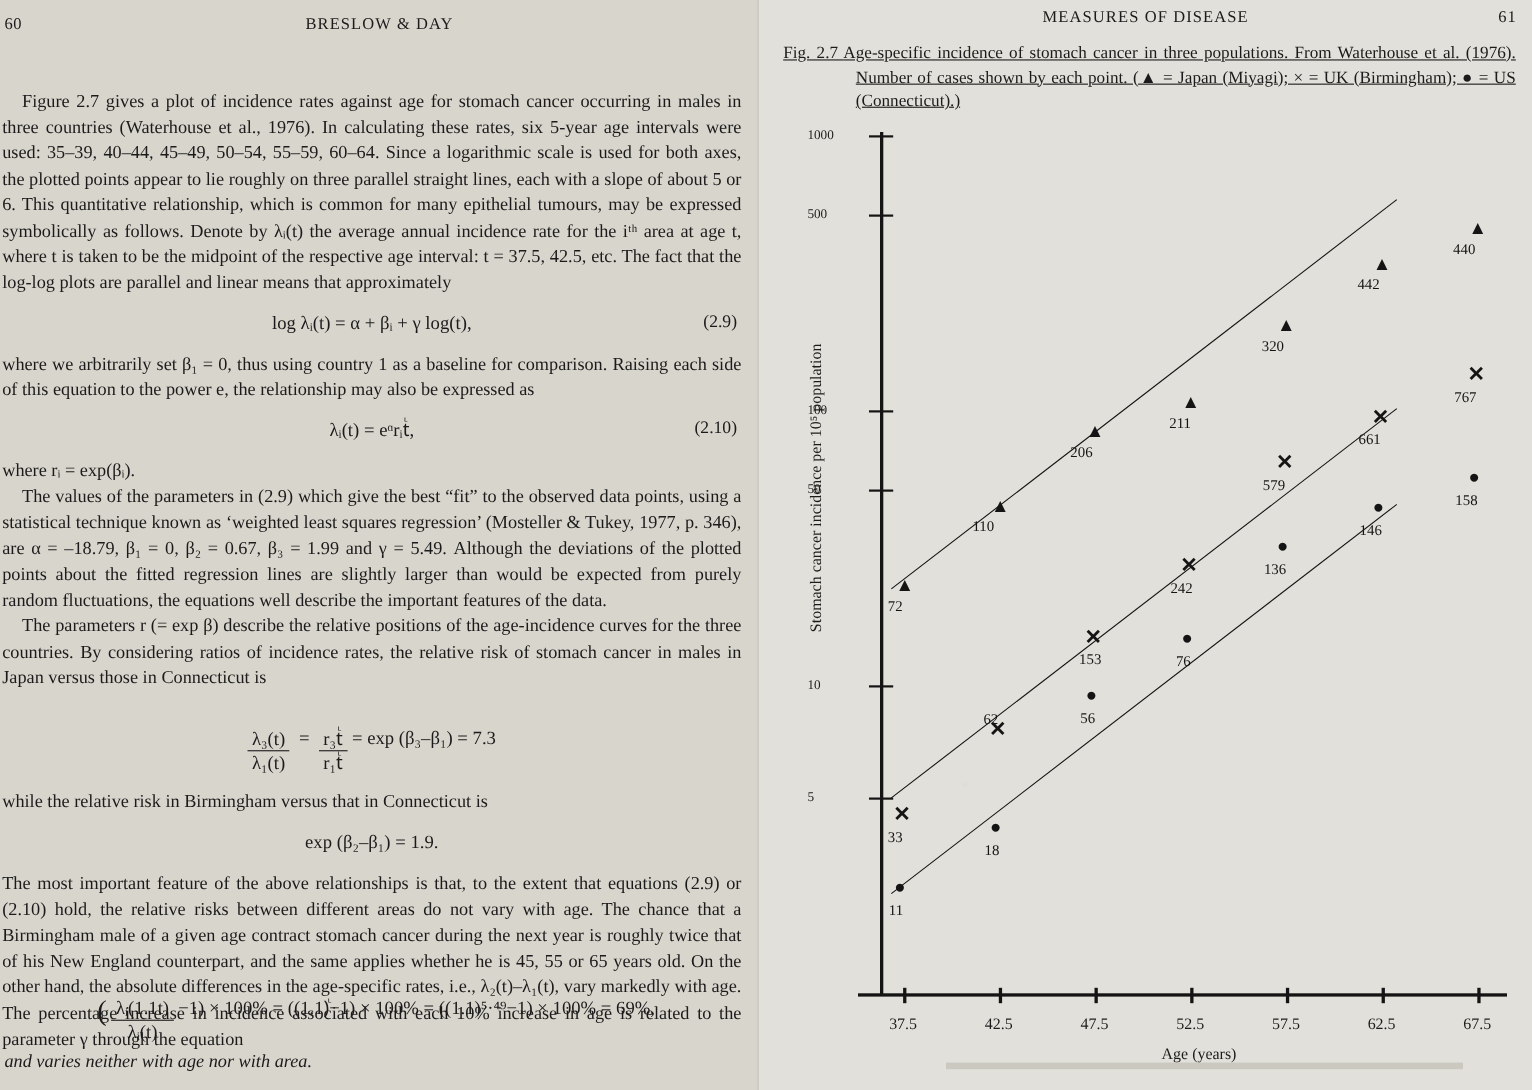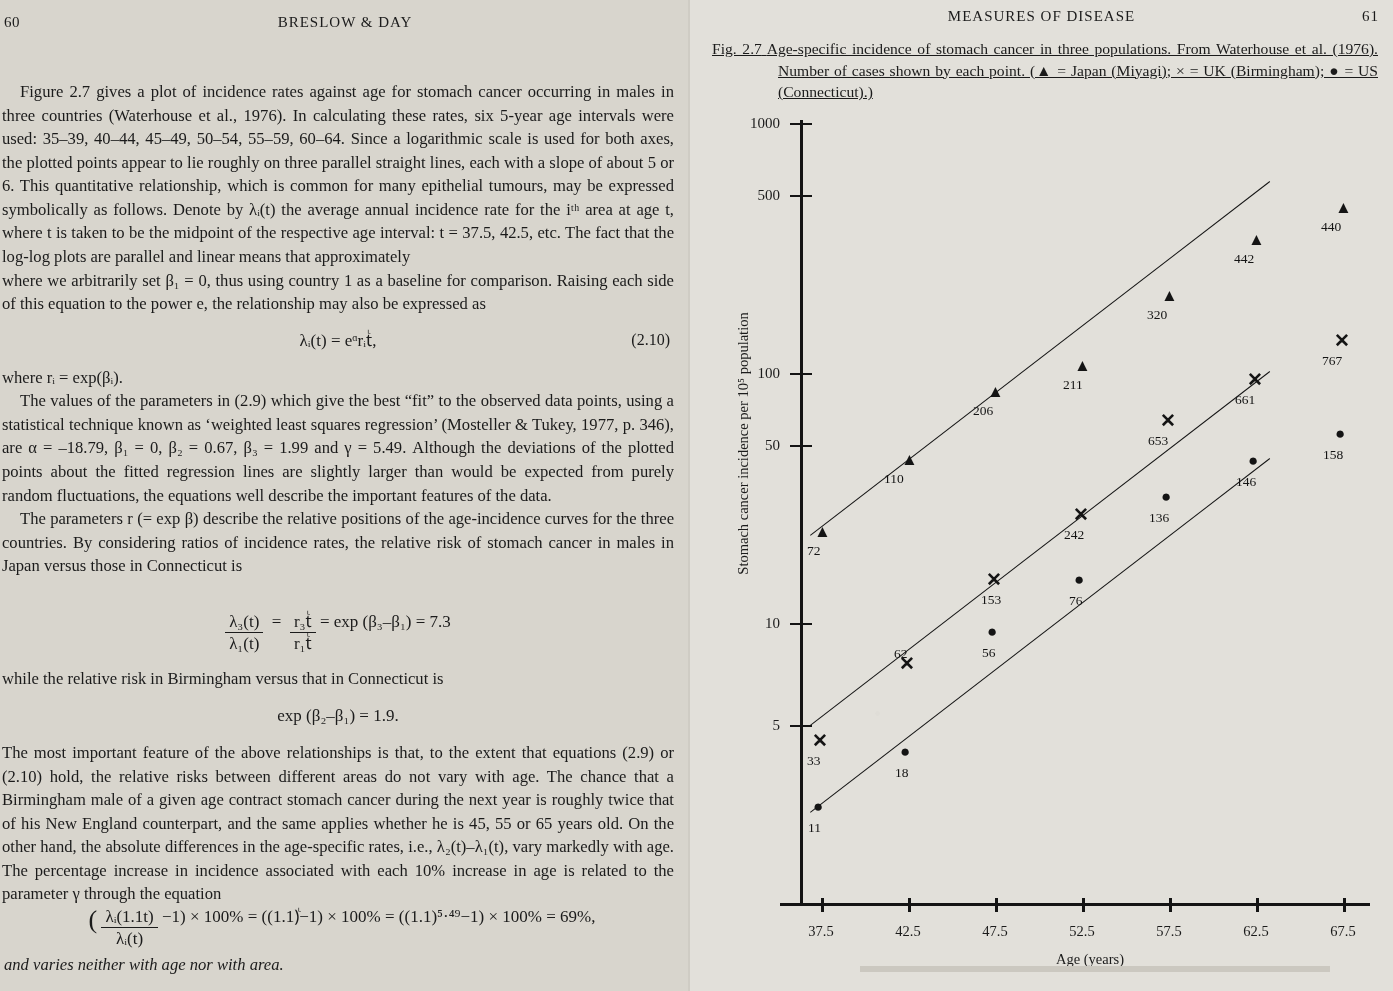--- a/index.html
+++ b/index.html
@@ -66,21 +66,21 @@
   
   .chart{position:absolute;left:0;top:105px;width:703px;height:880px;}
   .axis-v{position:absolute;left:110px;top:15px;width:3px;height:785px;background:#141414;}
   .axis-h{position:absolute;left:90px;top:798px;width:590px;height:3px;background:#141414;}
   .ylabel{
     position:absolute;left:-112px;top:330px;width:330px;text-align:center;
     transform:rotate(-90deg);transform-origin:center center;
     font-size:14.5px;
   }
   .ytick{position:absolute;left:100px;width:22px;height:2px;background:#141414;}
-  .ytick-lab{position:absolute;right:0;width:46px;text-align:right;font-size:15px;}
+  .ytick-lab{position:absolute;right:0;width:46px;text-align:left;font-size:12px;}
   .xtick{position:absolute;top:793px;width:3px;height:14px;background:#141414;}
   .xtick-lab{position:absolute;top:818px;width:60px;text-align:center;font-size:14.5px;}
   .xlabel{position:absolute;top:846px;left:300px;width:200px;text-align:center;font-size:14.5px;}
   .fitline{position:absolute;height:0;border-top:1.6px solid #141414;transform-origin:0 0;}
   .pt{position:absolute;font-size:19px;line-height:1;color:#141414;}
   .pt.tri{font-size:17px;}
   .pt.cir{font-size:17px;}
   .pt.cross{font-size:19px;font-weight:bold;}
   .ptlab{position:absolute;font-size:13.5px;color:#141414;}
   .grain{
@@ -101,20 +101,24 @@
   <div class="left">
     <div class="left-head">
       <span class="left-folio">60</span>
       <span class="left-run">BRESLOW &amp; DAY</span>
     </div>
 
 
     <div class="body-text">
       <p>Figure 2.7 gives a plot of incidence rates against age for stomach cancer occurring in males in three countries (Waterhouse et al., 1976). In calculating these rates, six 5-year age intervals were used: 35–39, 40–44, 45–49, 50–54, 55–59, 60–64. Since a logarithmic scale is used for both axes, the plotted points appear to lie roughly on three parallel straight lines, each with a slope of about 5 or 6. This quantitative relationship, which is common for many epithelial tumours, may be expressed symbolically as follows. Denote by λᵢ(t) the average annual incidence rate for the iᵗʰ area at age t, where t is taken to be the midpoint of the respective age interval: t = 37.5, 42.5, etc. The fact that the log-log plots are parallel and linear means that approximately</p>
 
+      <div class="eq">
+        <span>log λᵢ(t) = α + βᵢ + γ log(t),</span>
+        <span class="eqnum">(2.9)</span>
+      </div>
 
       <p class="noind">where we arbitrarily set β₁ = 0, thus using country 1 as a baseline for comparison. Raising each side of this equation to the power e, the relationship may also be expressed as</p>
 
       <div class="eq">
         <span>λᵢ(t) = eᵅrᵢtᷞ,</span>
         <span class="eqnum">(2.10)</span>
       </div>
 
       <p class="noind">where rᵢ = exp(βᵢ).</p>
       <p>The values of the parameters in (2.9) which give the best “fit” to the observed data points, using a statistical technique known as ‘weighted least squares regression’ (Mosteller &amp; Tukey, 1977, p. 346), are α = –18.79, β₁ = 0, β₂ = 0.67, β₃ = 1.99 and γ = 5.49. Although the deviations of the plotted points about the fitted regression lines are slightly larger than would be expected from purely random fluctuations, the equations well describe the important features of the data.</p>
@@ -246,21 +250,21 @@
       <div class="pt cross" style="left:209px;top:549px;">✕</div>
       <div class="ptlab" style="left:204px;top:541px;">62</div>
 
       <div class="pt cross" style="left:296px;top:465px;">✕</div>
       <div class="ptlab" style="left:291px;top:487px;">153</div>
 
       <div class="pt cross" style="left:383px;top:400px;">✕</div>
       <div class="ptlab" style="left:374px;top:422px;">242</div>
 
       <div class="pt cross" style="left:470px;top:306px;">✕</div>
-      <div class="ptlab" style="left:458px;top:328px;">653</div>
+      <div class="ptlab" style="left:458px;top:328px;">579</div>
 
       <div class="pt cross" style="left:557px;top:265px;">✕</div>
       <div class="ptlab" style="left:545px;top:287px;">661</div>
 
       <div class="pt cross" style="left:644px;top:226px;">✕</div>
       <div class="ptlab" style="left:632px;top:248px;">767</div>
 
       <div class="pt cir" style="left:123px;top:693px;">●</div>
       <div class="ptlab" style="left:118px;top:715px;">11</div>
 

